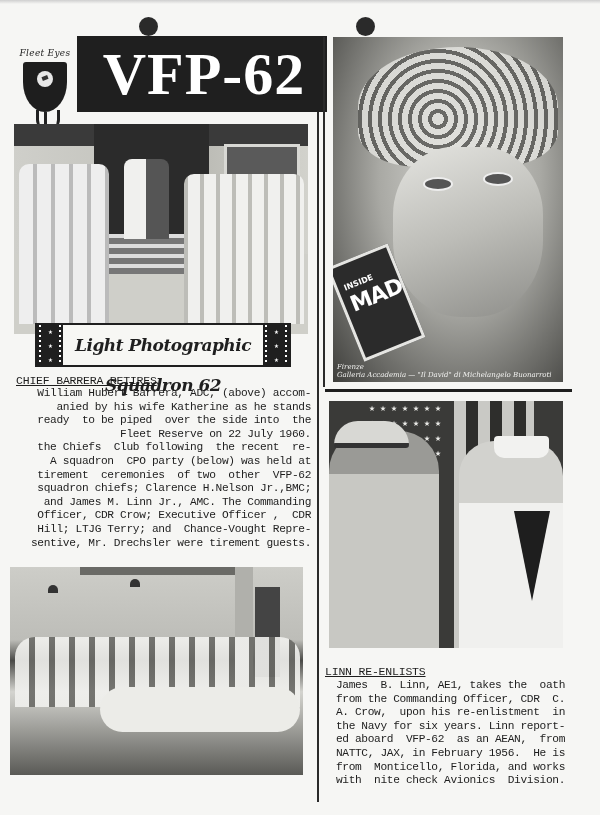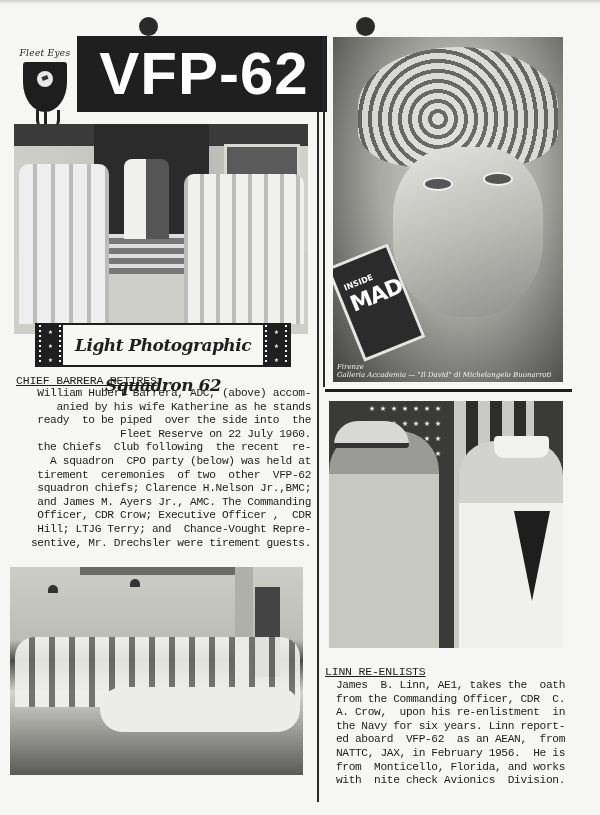--- a/index.html
+++ b/index.html
@@ -21,21 +21,21 @@
     border-radius: 3px 3px 50% 50% / 3px 3px 60% 60%; }
   .globe { position: absolute; left: 14px; top: 9px; width: 16px; height: 16px; border-radius: 50%; background: #e8e8e8; }
   .globe::after { content:""; position:absolute; left:5px; top:5px; width:6px; height:4px; background:#333; transform: rotate(-20deg); }
   .emblem-foot { position: absolute; left: 20px; top: 70px; width: 18px; height: 20px;
     border-left: 3px solid #222; border-right: 3px solid #222; border-radius: 0 0 50% 50%; }
   .emblem-foot::after { content:""; position:absolute; left:5px; top:2px; width:3px; height:16px; background:#222; }
 
   
   .title-bar { left: 77px; top: 36px; width: 250px; height: 76px; background: #1f1f1f; }
   .title-text { position: absolute; left: 4px; top: 2px; width: 246px; height: 72px; line-height: 72px;
-    font-family: Liberation Sans, sans-serif; font-weight: bold; font-size: 60px; color: #ffffff; letter-spacing: 1px; text-align: center; }
+    font-family: Liberation Serif, serif; font-weight: bold; font-size: 60px; color: #ffffff; letter-spacing: 1px; text-align: center; }
 
   
   .photo { overflow: hidden; }
   .photo-honor { left: 14px; top: 124px; width: 294px; height: 210px;
     background:
       linear-gradient(180deg, rgba(0,0,0,0) 62%, #cfcfc9 62%),
       linear-gradient(90deg, #cfcfca 0%, #c4c4be 40%, #b9b9b3 60%, #d2d2cc 100%); }
   .honor-doorway { position:absolute; left: 80px; top: 0; width: 115px; height: 120px; background:#2b2b2b; }
   .honor-roof { position:absolute; left:0; top:0; width:294px; height:22px; background:#3a3a3a; }
   .honor-window { position:absolute; left:210px; top:20px; width:70px; height:45px; background:#5a5a5a; border:3px solid #d8d8d4; }
@@ -185,21 +185,21 @@
 <div class="abs headline article-barrera-head">CHIEF BARRERA RETIRES</div>
 <div class="abs article-barrera-body">
   <div class="body-text">William Hubert Barrera, ADC, (above) accom-</div>
   <div class="body-text">anied by his wife Katherine as he stands</div>
   <div class="body-text">ready  to be piped  over the side into  the</div>
   <div class="body-text">Fleet Reserve on 22 July 1960.</div>
   <div class="body-text">the Chiefs  Club following  the recent  re-</div>
   <div class="body-text">  A squadron  CPO party (below) was held at</div>
   <div class="body-text">tirement  ceremonies  of two  other  VFP-62</div>
   <div class="body-text">squadron chiefs; Clarence H.Nelson Jr.,BMC;</div>
-  <div class="body-text">and James M. Ayers Jr., AMC. The Commanding</div>
+  <div class="body-text">and James M. Linn Jr., AMC. The Commanding</div>
   <div class="body-text">Officer, CDR Crow; Executive Officer ,  CDR</div>
   <div class="body-text">Hill; LTJG Terry; and  Chance-Vought Repre-</div>
   <div class="body-text">sentive, Mr. Drechsler were tirement guests.</div>
 </div>
 
 <div class="abs headline article-linn-head">LINN RE-ENLISTS</div>
 <div class="abs article-linn-body">
   <div class="body-text">James  B. Linn, AE1, takes the  oath</div>
   <div class="body-text">from the Commanding Officer, CDR  C.</div>
   <div class="body-text">A. Crow,  upon his re-enlistment  in</div>

